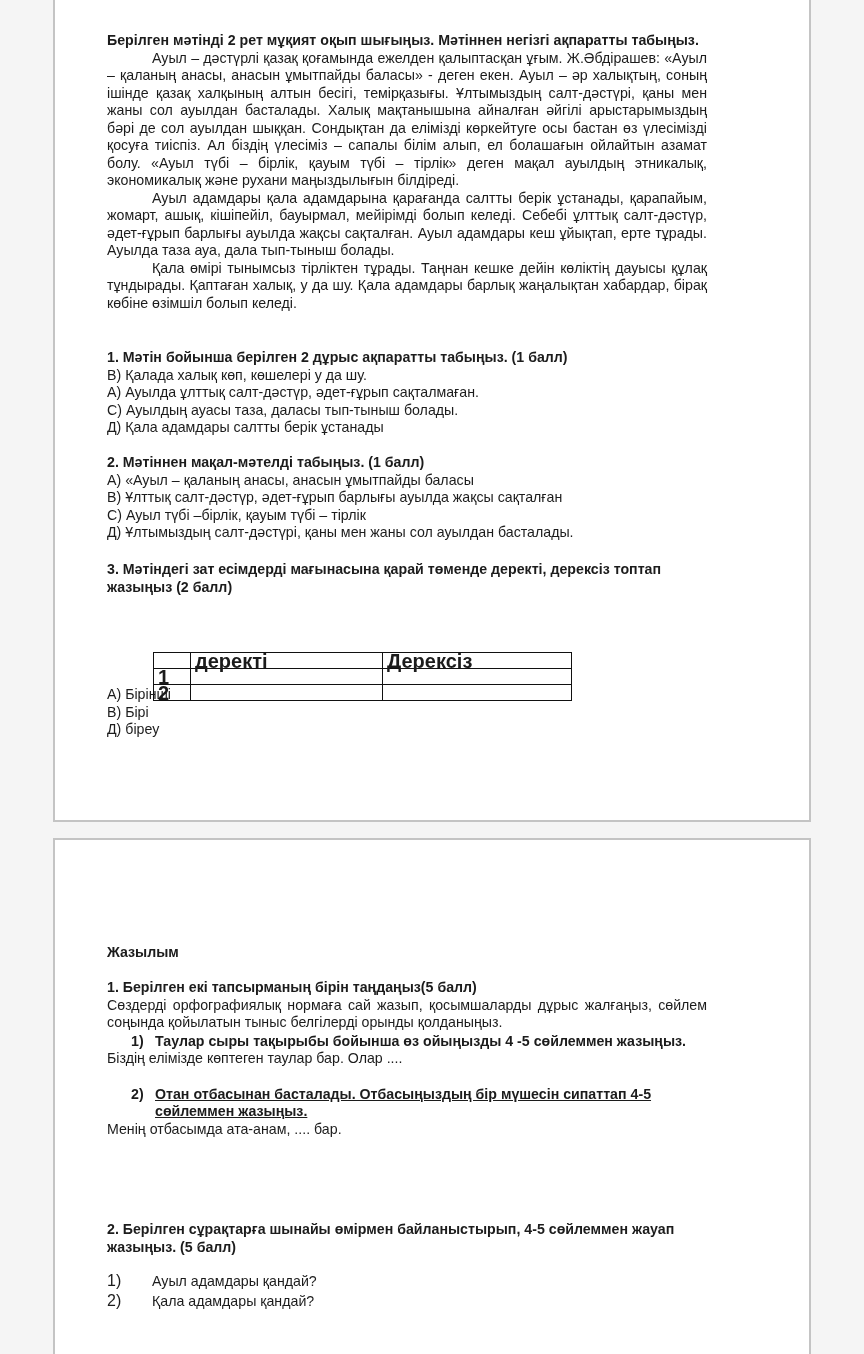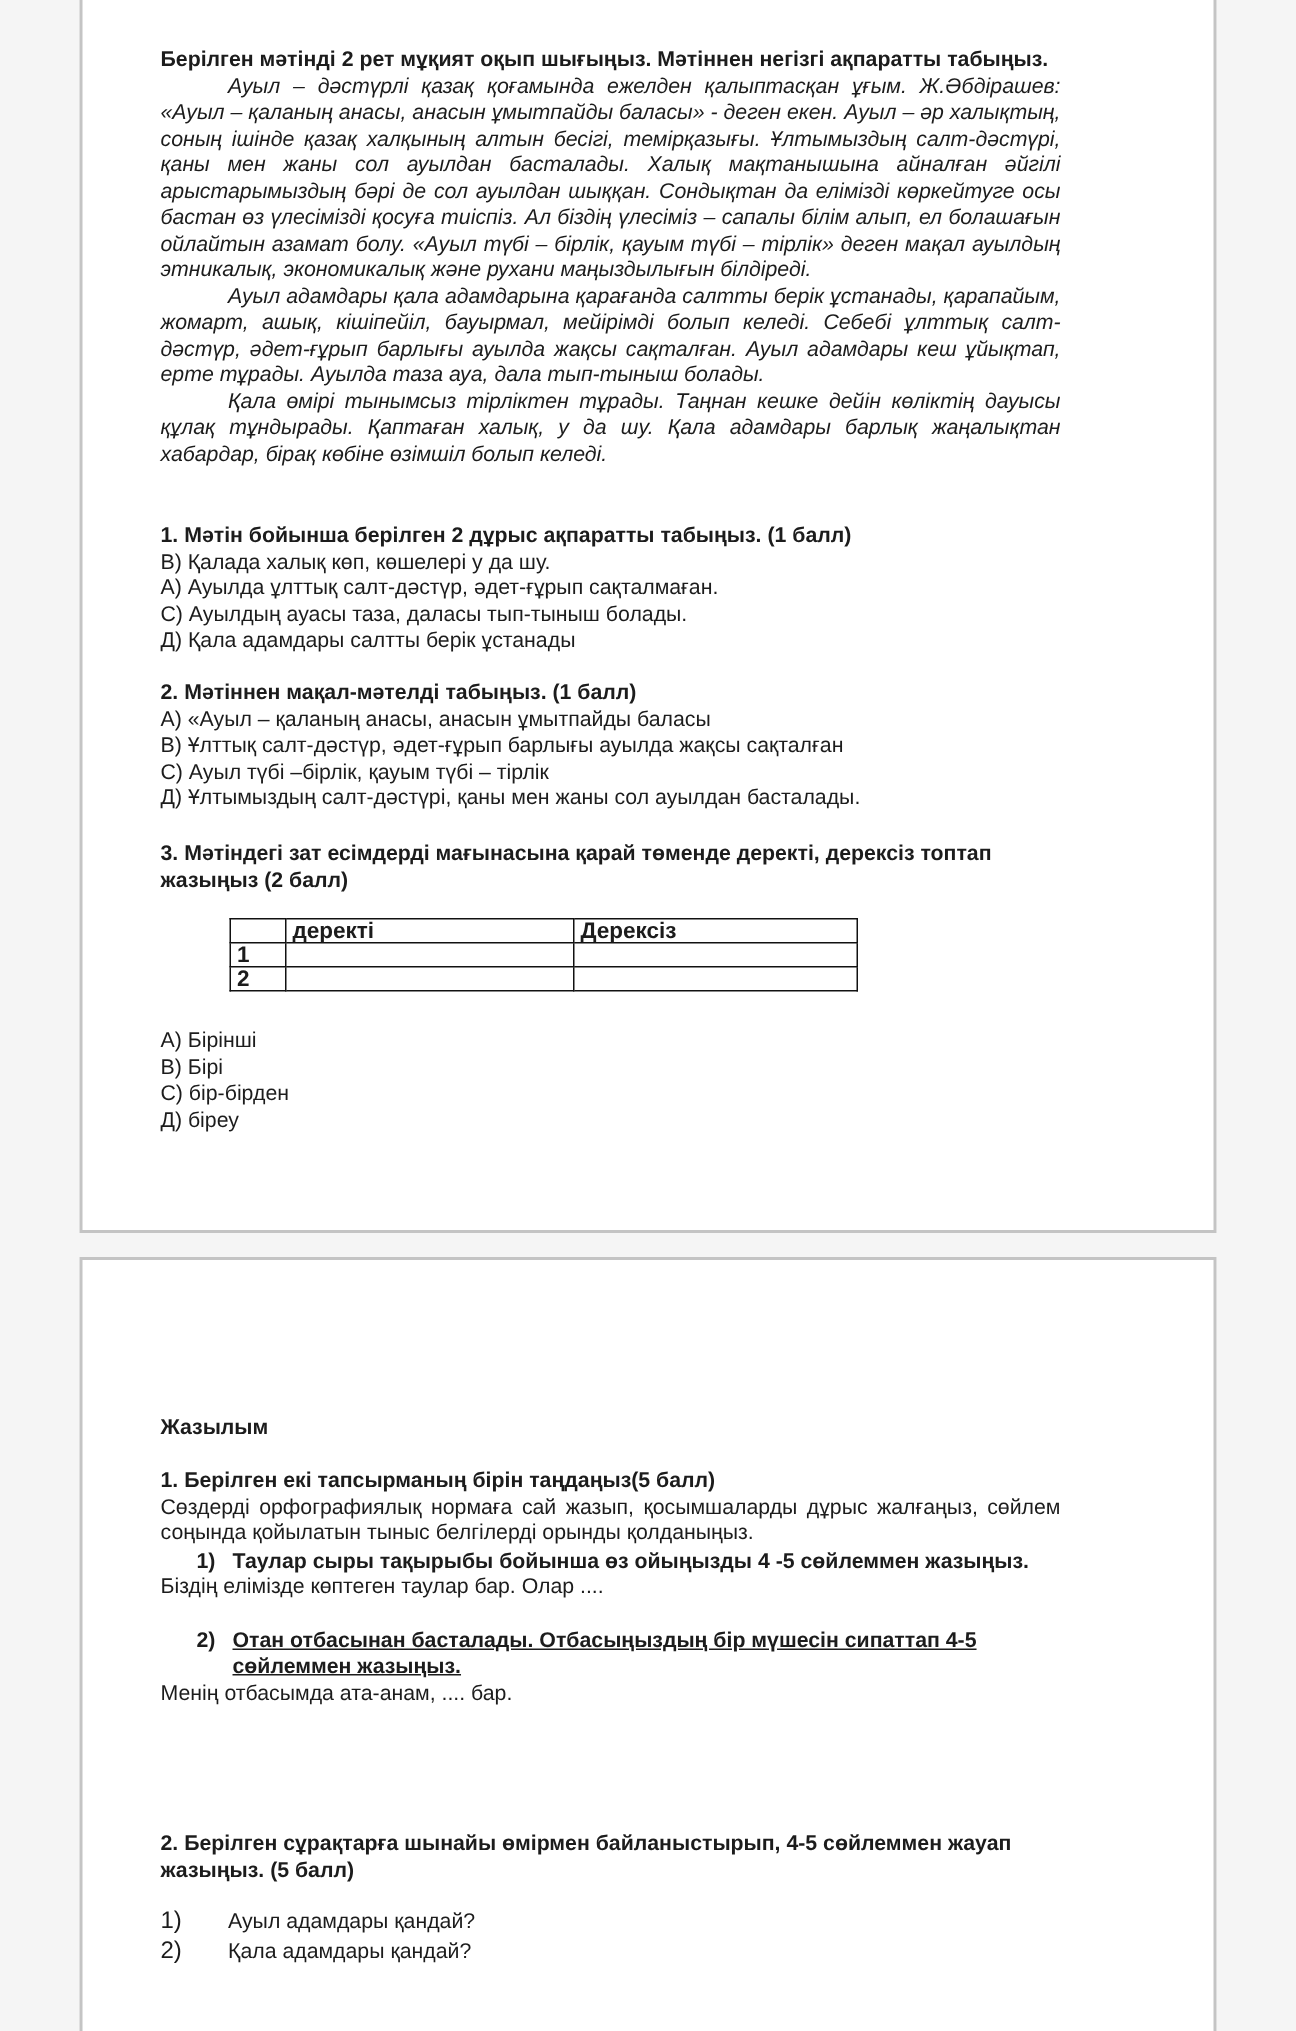--- a/index.html
+++ b/index.html
@@ -14,28 +14,29 @@
     position: absolute;
     left: 53px; width: 754px;
     background: #ffffff;
     border: 2px solid #c4c4c4;
     box-sizing: content-box;
   }
   #page1 { top: -4px; height: 822px; }
   #page2 { top: 838px; height: 530px; }
   .b { font-weight: bold; }
   .just { text-align: justify; }
-  .indent { text-indent: 45px; font-style: italic; }
+  .indent { text-indent: 45px; }
   p { margin: 0; }
   .block { position: absolute; left: 107px; width: 600px; font-size: 14.2px; line-height: 17.5px; }
   .opt { margin: 0; }
   table.grid {
     position: absolute;
     border-collapse: collapse;
-    font-size: 15px;
+    font-size: 20px;
+    margin-top: 40px;
   }
   table.grid td {
     border: 1.5px solid #111;
     padding: 0 4px;
     height: 15px;
     line-height: 14px;
     vertical-align: bottom;
   }
   .sub-item { display: flex; }
   .sub-num { width: 24px; flex: none; }
@@ -90,21 +91,20 @@
     <td class="b">2</td>
     <td></td>
     <td></td>
   </tr>
 </tbody>
   </table>
 
 <div class="block" style="top:686px;">
   <p class="opt">А) Бірінші</p>
   <p class="opt">В) Бірі</p>
-  <p class="opt">С) бір-бірден</p>
   <p class="opt">Д) біреу</p>
 </div>
 
 <div class="page" id="page2"></div>
 
 <div class="block" style="top:944px;">
   <p class="b">Жазылым</p>
 </div>
 
 <div class="block" style="top:979px;">

